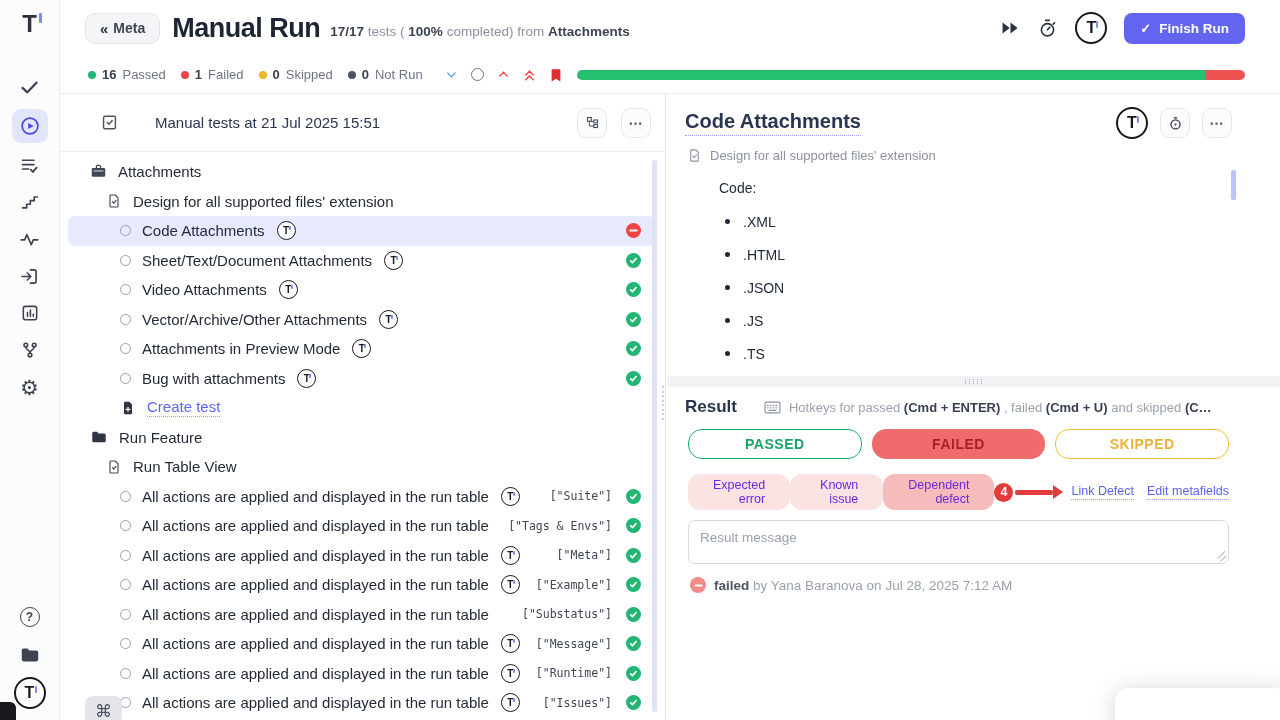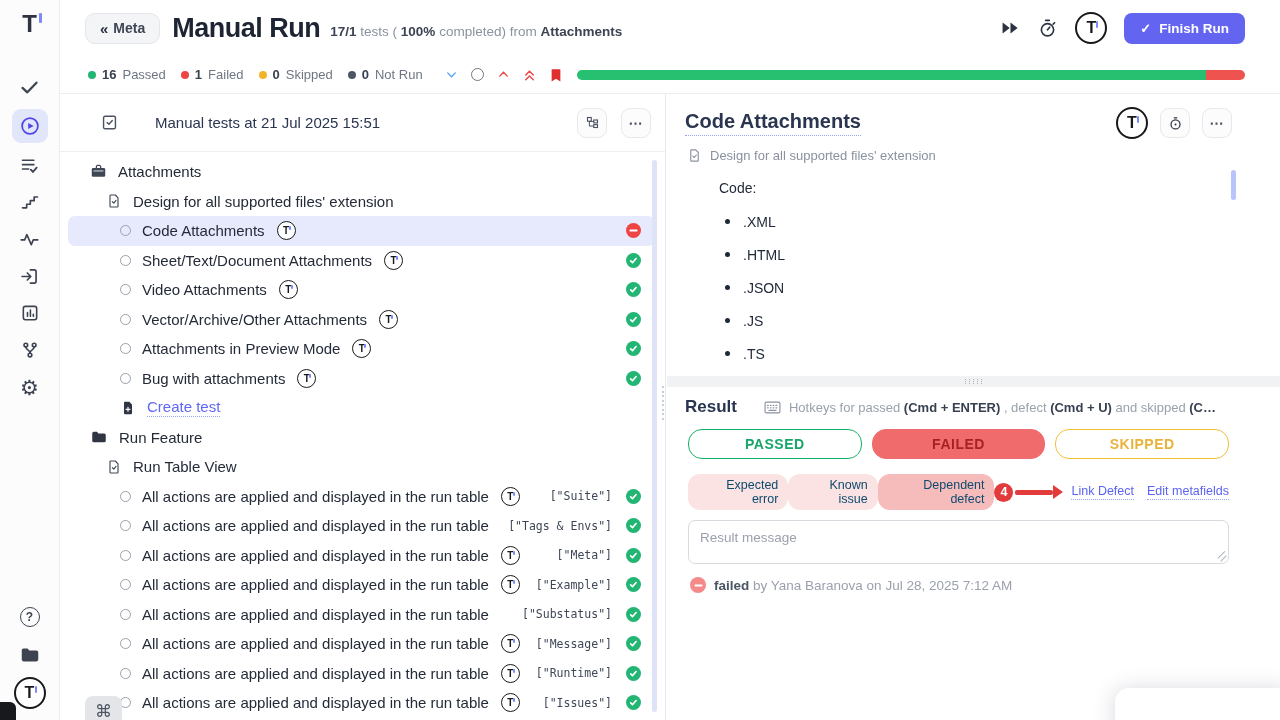--- a/index.html
+++ b/index.html
@@ -105,21 +105,21 @@
     white-space:nowrap; overflow:hidden; width:455px; }
   .hotkeys .kb { margin-right:4px; color:#8a919f; flex:0 0 auto; }
   .hotkeys b { color:#374151; }
   .resbtns { display:flex; gap:10px; margin:12px 52px 0 22px; }
   .rbtn { flex:1; height:30px; border-radius:14px; display:flex; align-items:center; justify-content:center;
     font-size:14px; font-weight:700; letter-spacing:0.5px; background:#fff; }
   .rbtn.passed { border:1.6px solid #17b26a; color:#17a56a; }
   .rbtn.failed { background:#f06c6c; border:1.6px solid #f06c6c; color:#a92222; }
   .rbtn.skipped { border:1.6px solid #f2c037; color:#e9b33b; }
   .pillsrow { display:flex; align-items:center; margin:15px 52px 0 22px; }
-  .pill { background:#fbe3e3; color:#0c4a6e; font-size:12.5px; padding:4px 10px; border-radius:12px; }
+  .pill { background:#fbe3e3; color:#6d28d9; font-size:12.5px; padding:4px 25px; border-radius:12px; }
   .pill.dark { background:#f6bcbc; }
   .annot { margin-left:auto; display:flex; align-items:center; }
   .annot .num { width:19px; height:19px; background:#e23b3b; color:#fff; border-radius:50%;
     font-size:12.5px; font-weight:800; display:flex; align-items:center; justify-content:center; }
   .annot .shaft { width:38px; height:5px; background:#e23b3b; border-radius:2px; margin-left:2px; }
   .annot .headarr { width:0; height:0; border-left:10px solid #e23b3b; border-top:7px solid transparent; border-bottom:7px solid transparent; }
   .metalinks { display:flex; gap:13px; margin-left:8px; }
   .mlink { font-size:12.5px; color:#5b63f0; border-bottom:1px dotted #9aa3f7; padding-bottom:1px; white-space:nowrap; }
   .msgbox { margin:10px 52px 0 22px; height:44px; border:1px solid #d7dade; border-radius:7px; position:relative; }
   .msgbox .ph { position:absolute; left:11px; top:9px; font-size:13.5px; color:#9aa1ad; }
@@ -213,21 +213,21 @@
   <div class="corner-wedge"></div>
 </div>
 
 <div class="topbar">
   <div class="runs-btn">
     <span class="chev">«</span>
     <span>Meta</span>
   </div>
   <div class="run-title">Manual Run</div>
   <div class="run-sub">
-    <b>17/1</b>
+    <b>17/17</b>
     <span>tests (</span>
     <b>100%</b>
     <span>completed) from</span>
     <b>Attachments</b>
   </div>
   <div class="top-right">
     <span class="ic">
       <svg width="19" height="16" viewBox="0 0 24 18" fill="#2b3240">
           <path d="M2 2l9 7-9 7zM12 2l9 7-9 7z"></path>
         </svg>
@@ -680,21 +680,21 @@
   <div class="result">
     <div class="res-head">
       <span class="res-title">Result</span>
       <span class="hotkeys">
         <span class="kb ic">
           <svg width="17" height="13" viewBox="0 0 24 18" fill="none" stroke="#8a919f" stroke-width="1.6">
               <rect x="1.5" y="1.5" width="21" height="15" rx="2"></rect>
               <path d="M5 6h1M9 6h1M13 6h1M17 6h1M5 9.5h1M9 9.5h1M13 9.5h1M17 9.5h1M7 13h10" stroke-linecap="round"></path>
             </svg>
           </span>
-        <span id="hotkeys-text"><span>Hotkeys for passed </span><b>(Cmd + ENTER)</b><span> , defect </span><b>(Cmd + U)</b><span> and skipped </span><b>(C…</b></span>
+        <span id="hotkeys-text"><span>Hotkeys for passed </span><b>(Cmd + ENTER)</b><span> , failed </span><b>(Cmd + U)</b><span> and skipped </span><b>(C…</b></span>
       </span>
     </div>
     <div class="resbtns" id="resbtns">
         <div class="rbtn passed">PASSED</div>
         <div class="rbtn failed">FAILED</div>
         <div class="rbtn skipped">SKIPPED</div>
       </div>
     <div class="pillsrow">
       <span id="pills" style="display:flex;">
           <span class="pill">Expected error</span>

